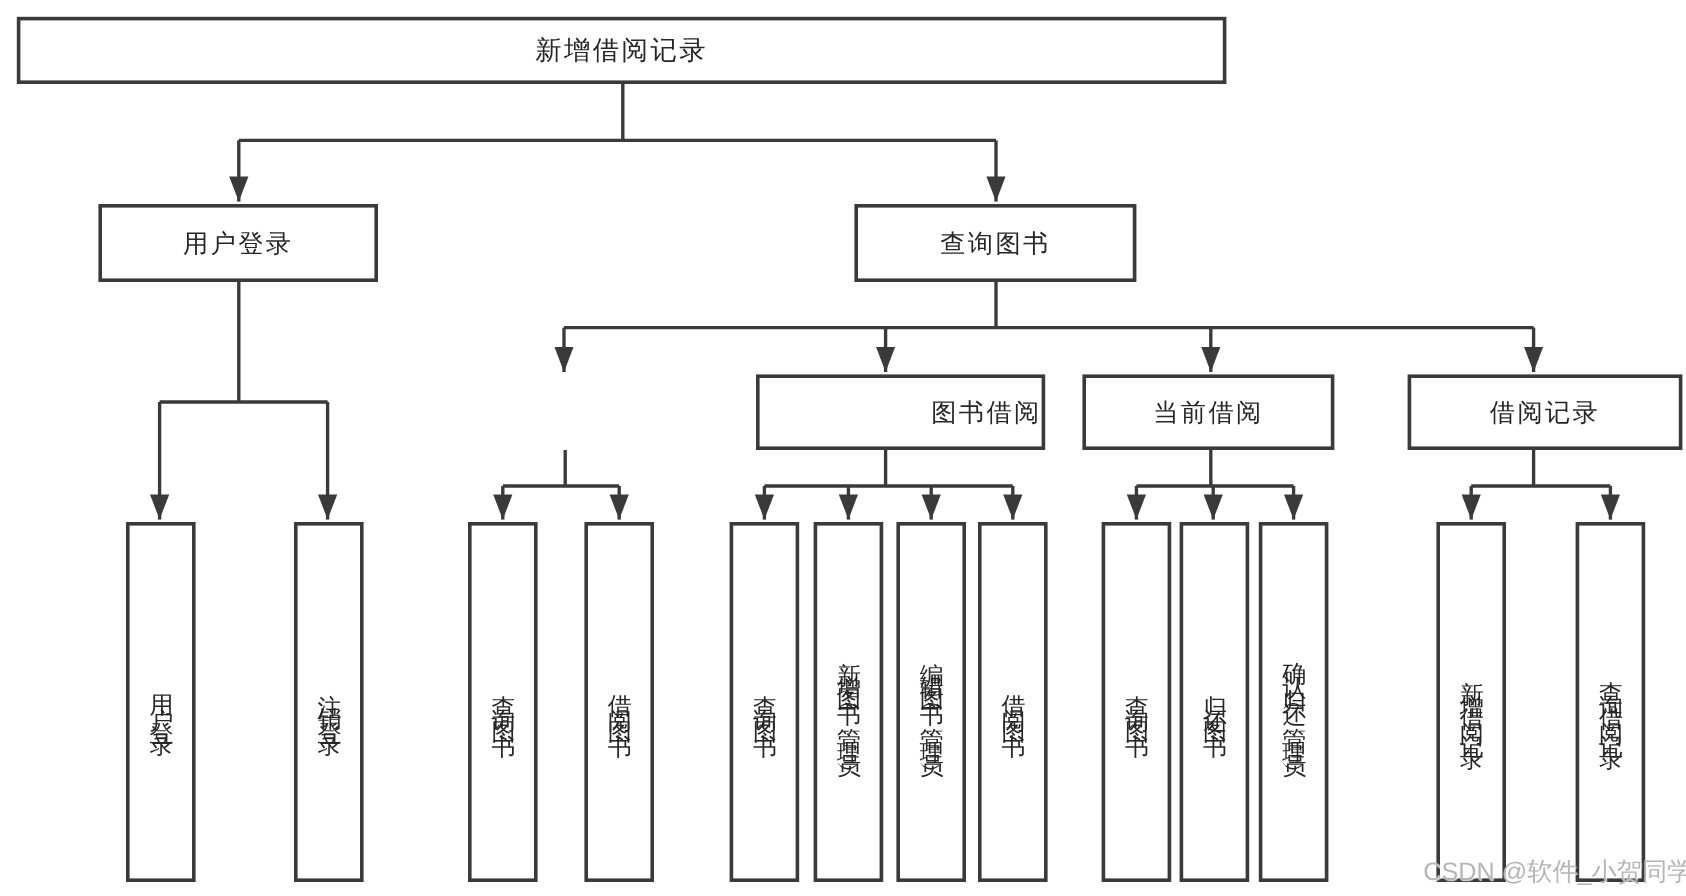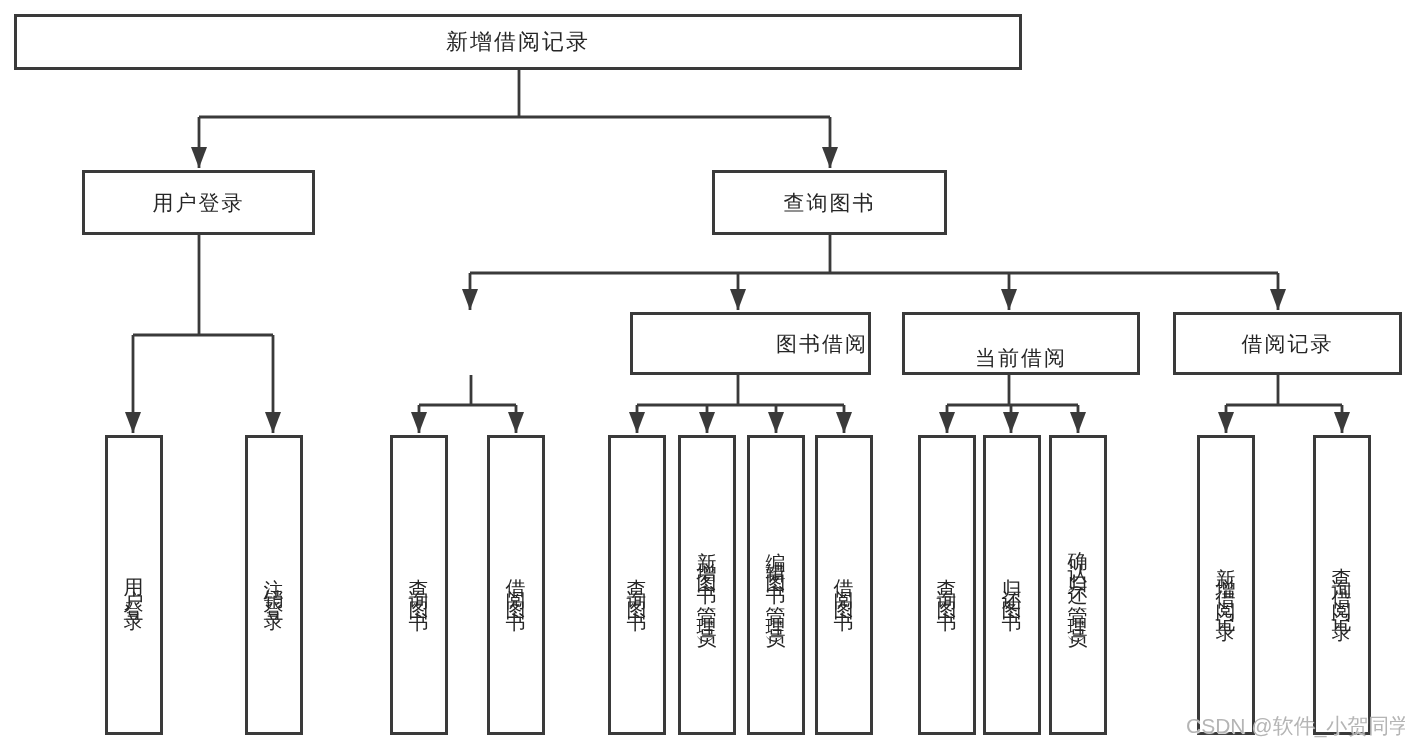--- a/index.html
+++ b/index.html
@@ -29,21 +29,21 @@
     z-index: 1;
   }
   .h-label { font-size: 21px; letter-spacing: 2px; white-space: nowrap; }
   .root-box  { left: 14px;  top: 14px;  width: 1008px; height: 56px; }
   .root-box .h-label { font-size: 22px; }
   .l2-user   { left: 82px;  top: 170px; width: 233px; height: 65px; }
   .l2-book   { left: 712px; top: 170px; width: 235px; height: 65px; }
   .l3 { top: 312px; height: 63px; }
   .l3-newrec  { left: 364px;  width: 214px; }
   .l3-borrow  { left: 630px;  width: 241px; justify-content: flex-end; }
-  .l3-current { left: 902px;  width: 238px; align-items: flex-end; }
+  .l3-current { left: 902px;  width: 210px; }
   .l3-records { left: 1173px; width: 229px; }
   .leaf { top: 435px; width: 58px; height: 300px; }
   .v-label {
     writing-mode: vertical-rl;
     text-orientation: mixed;
     font-size: 20px;
     letter-spacing: 11px;
     line-height: 1;
     white-space: nowrap;
   }

